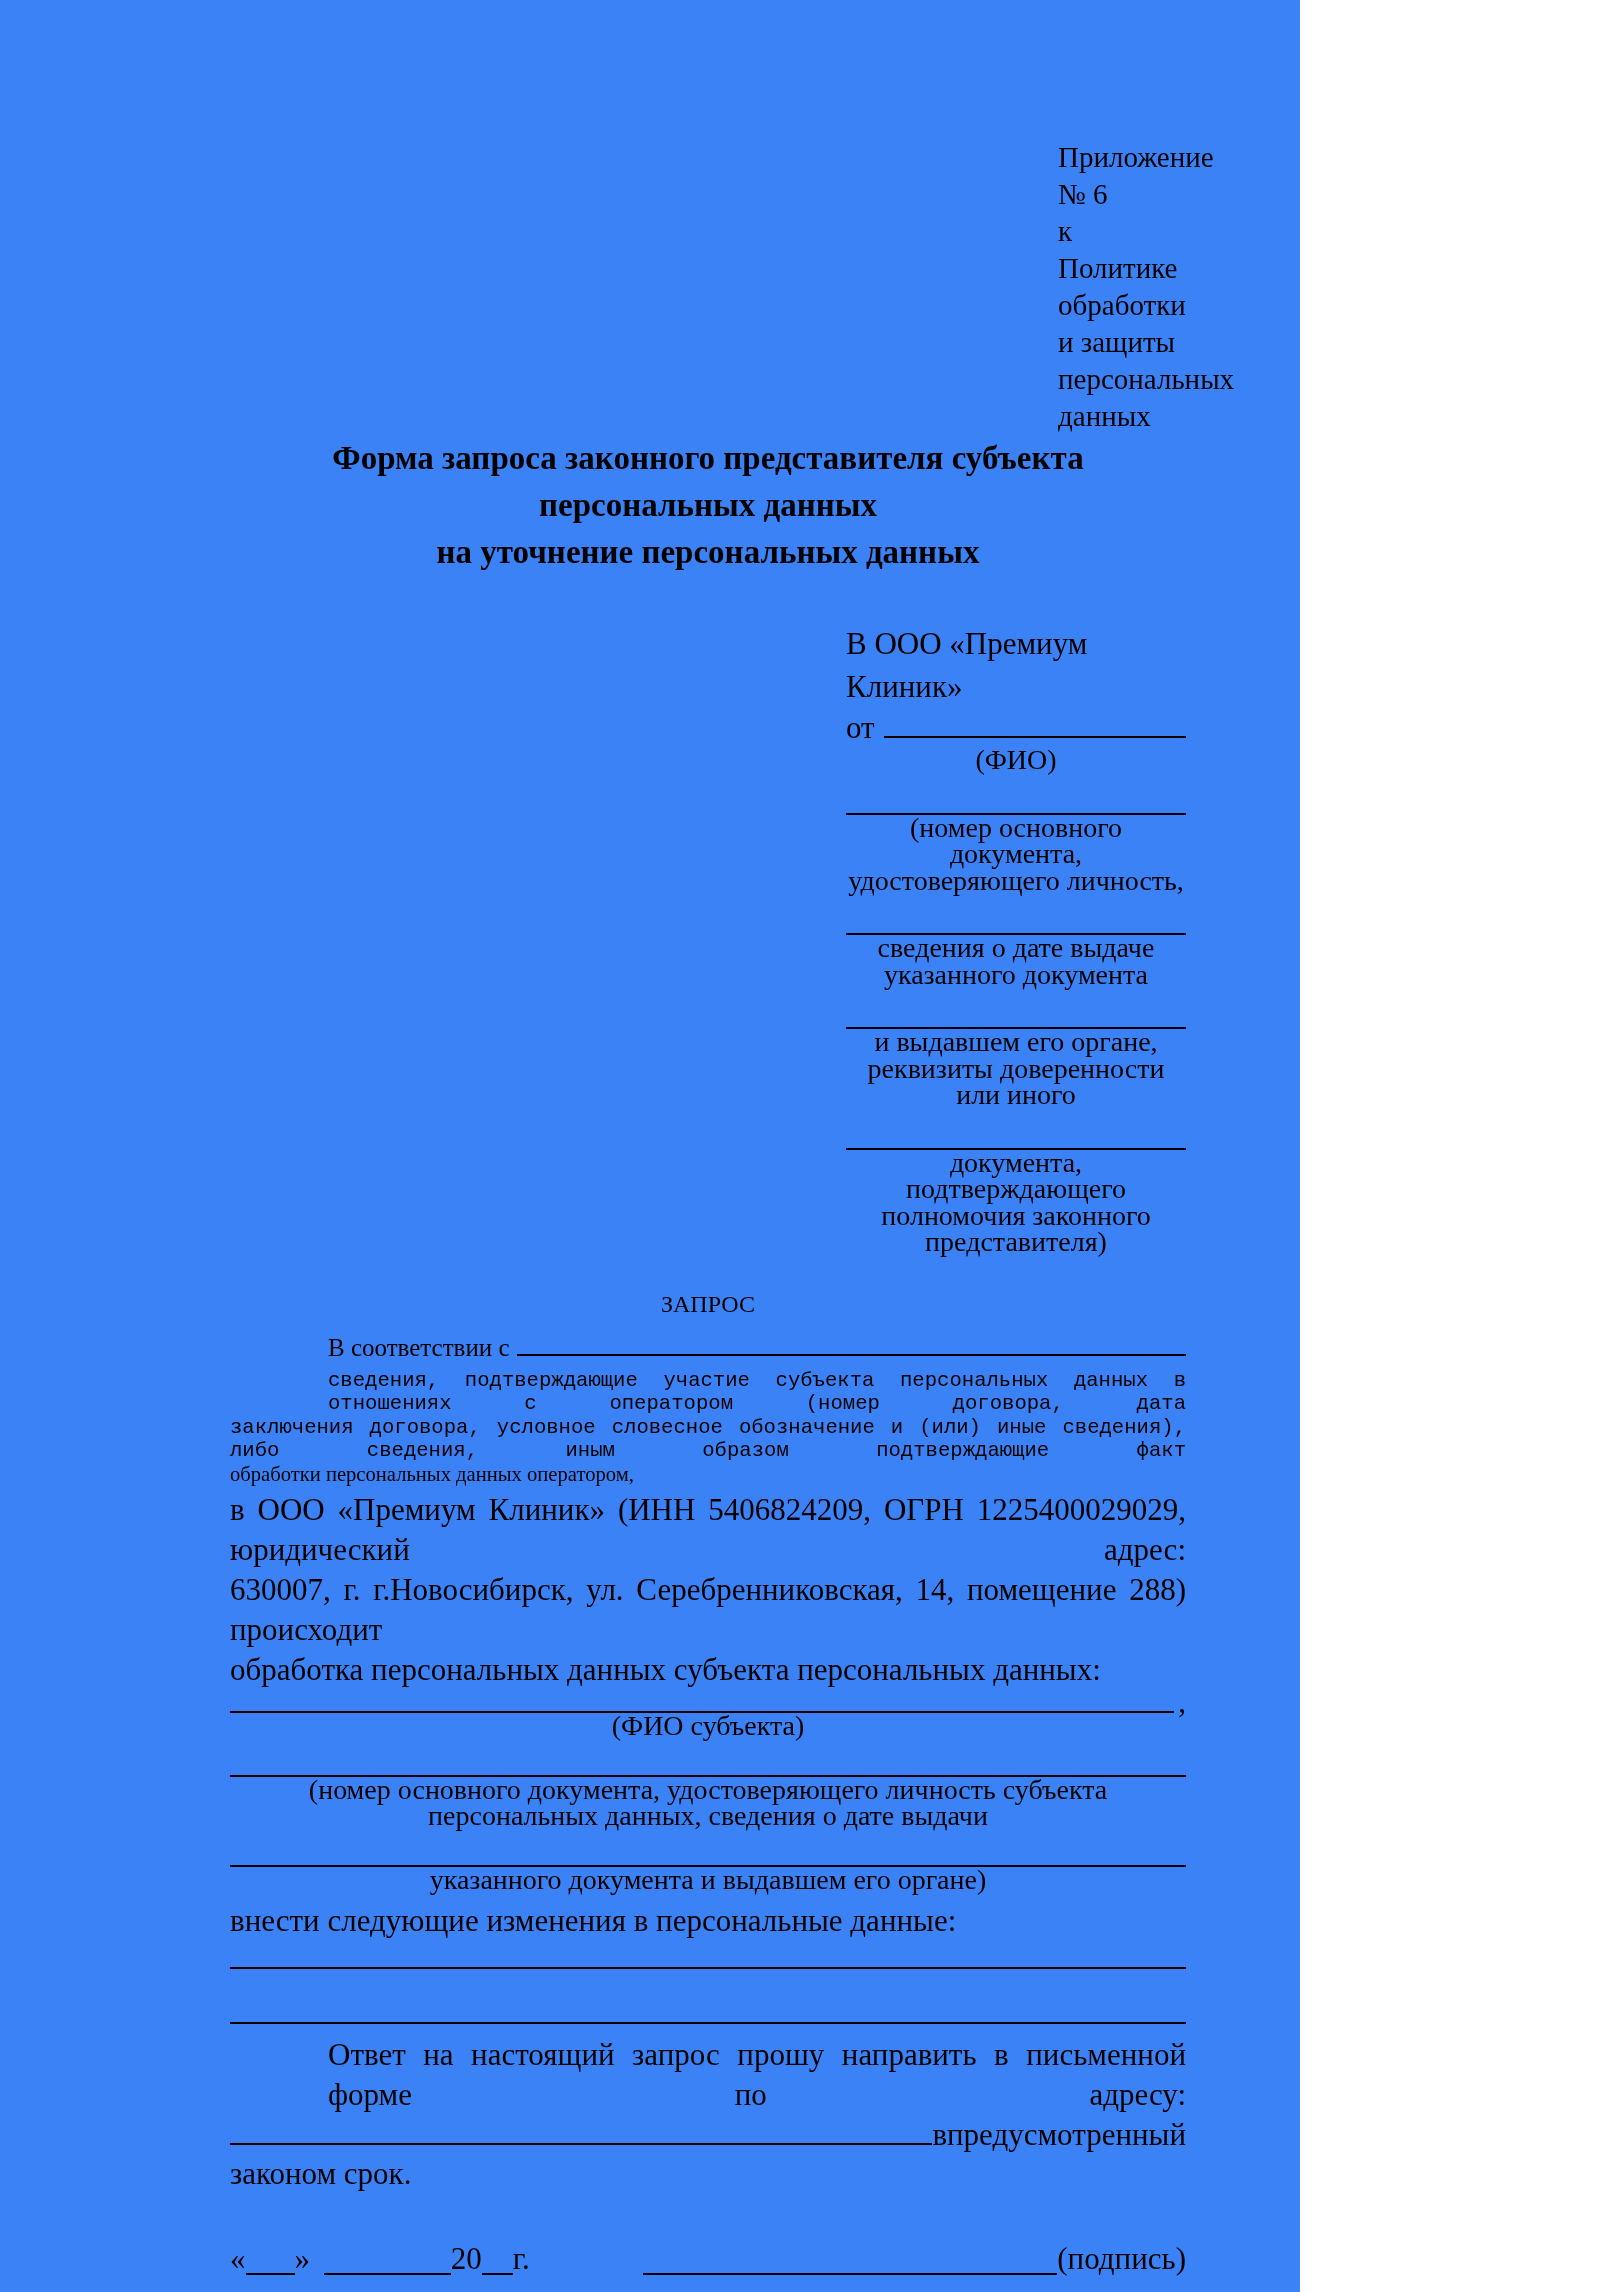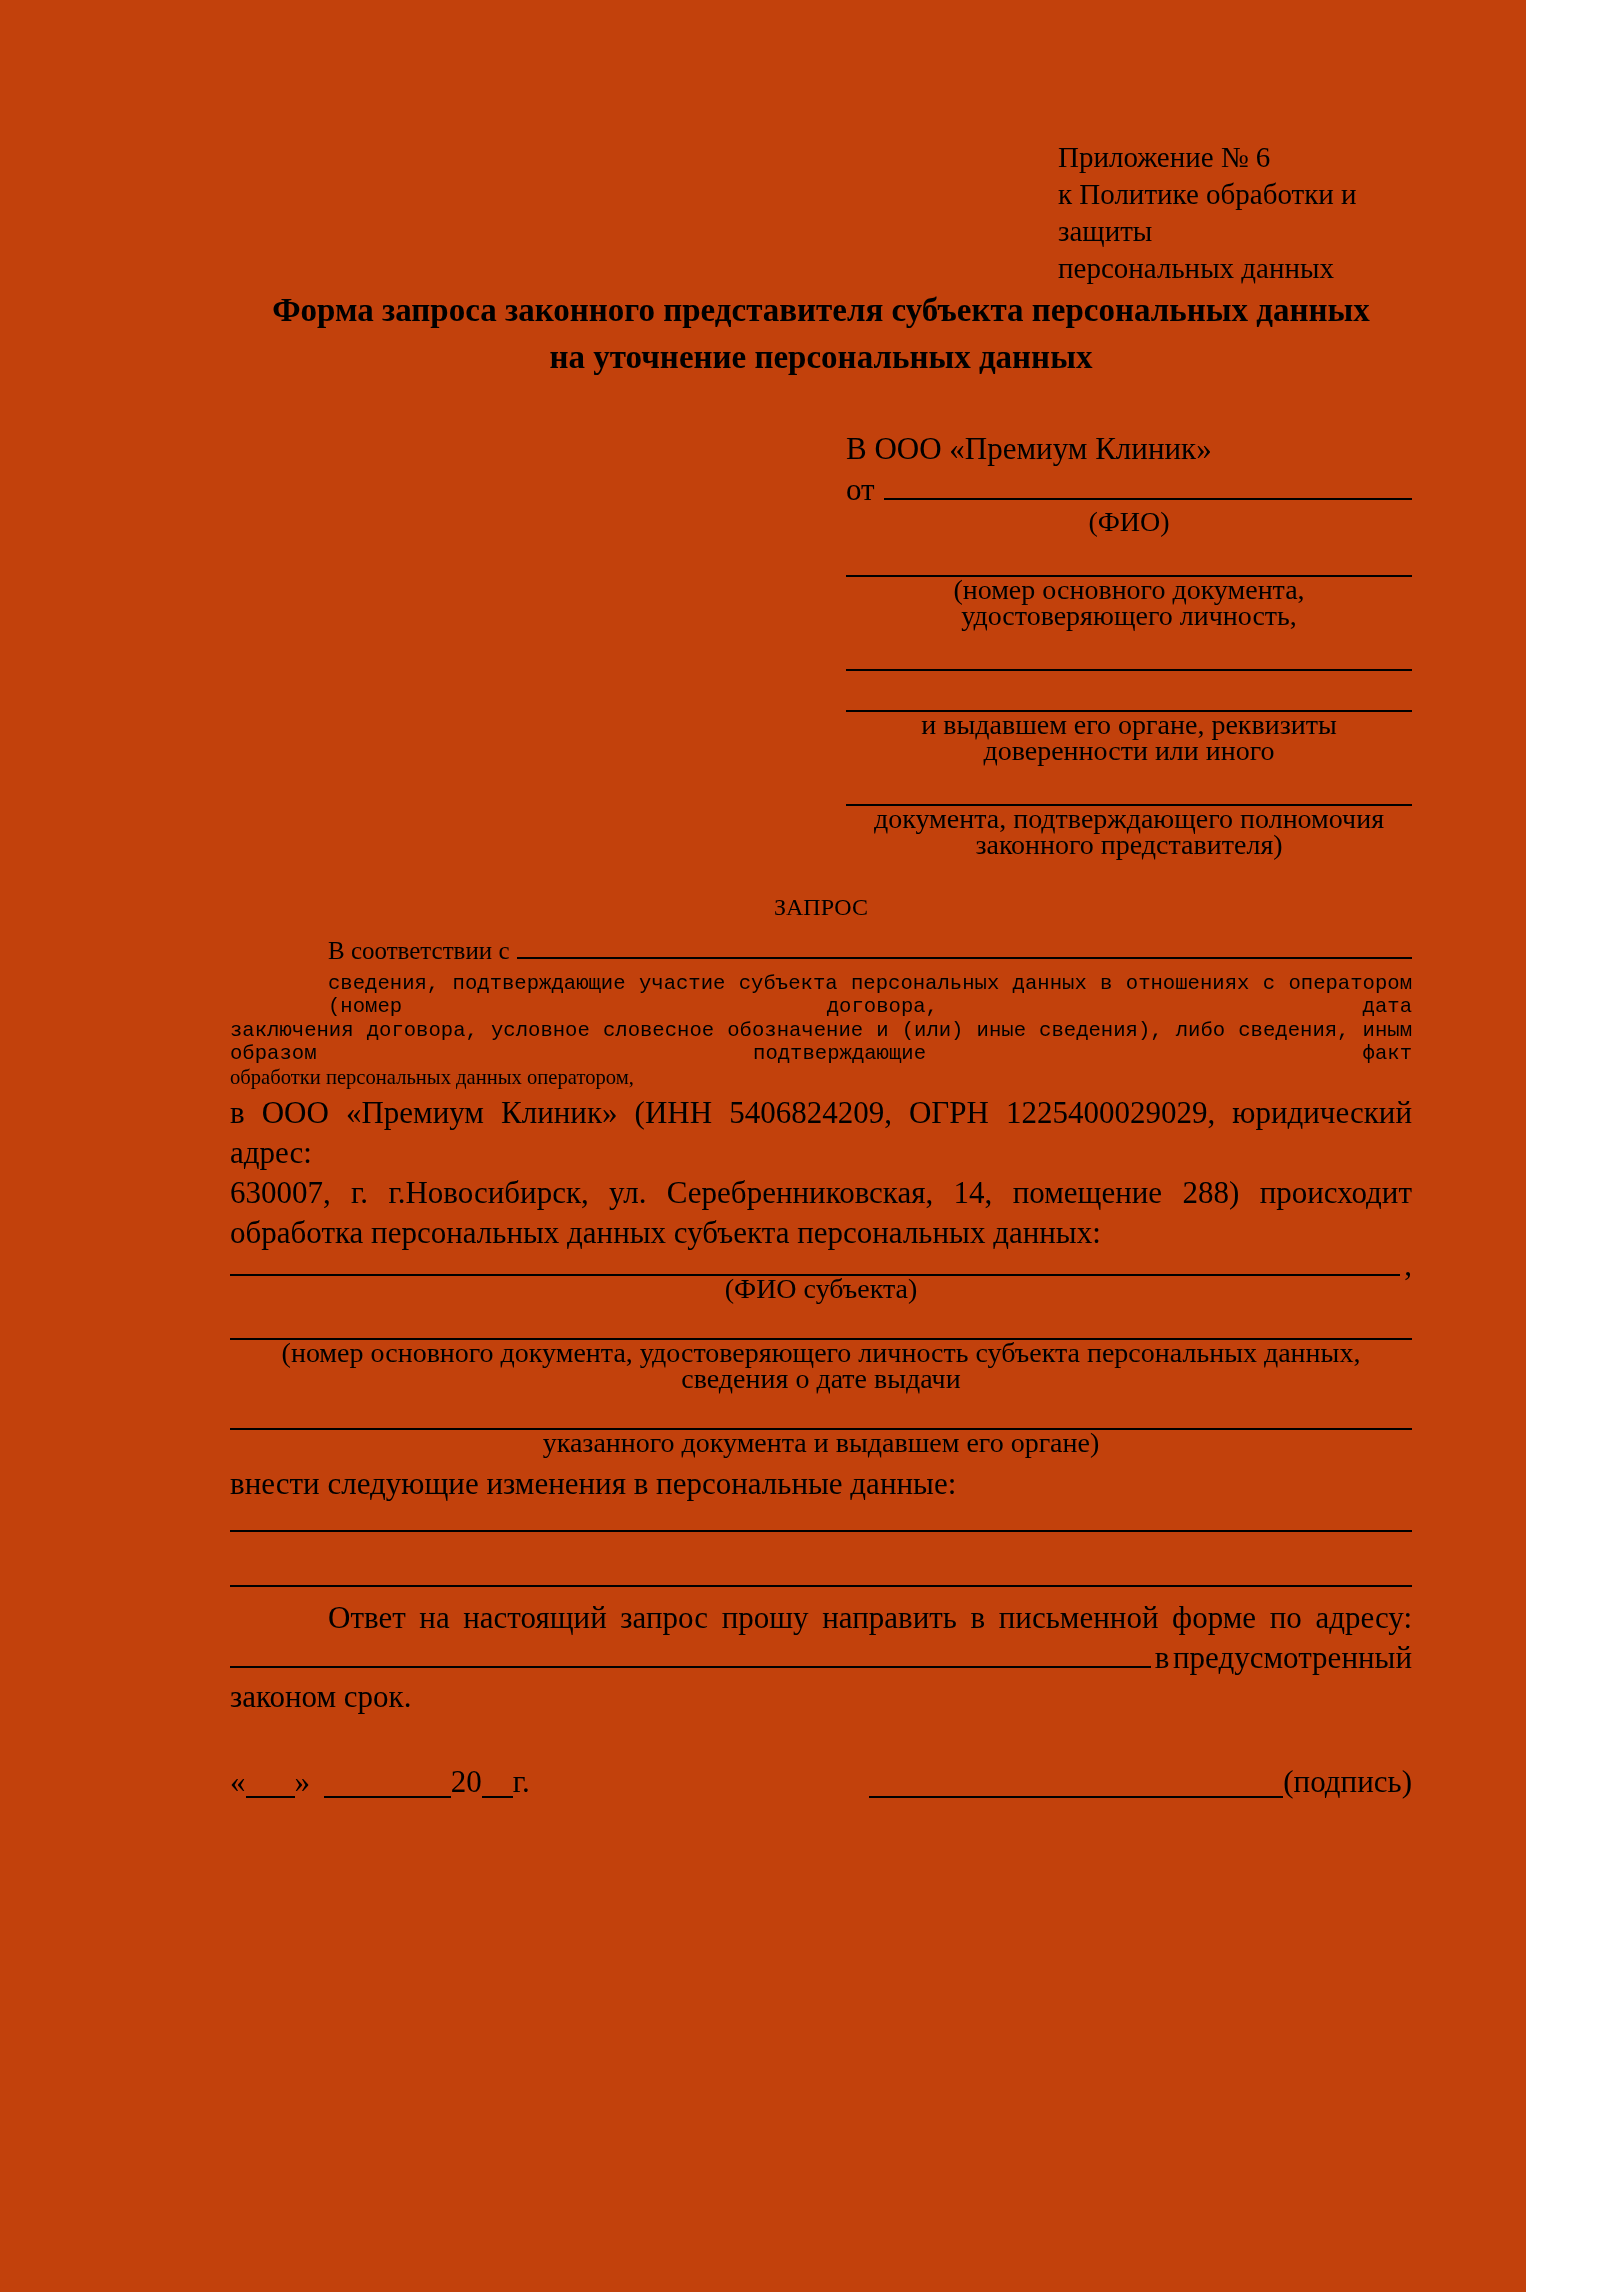--- a/index.html
+++ b/index.html
@@ -1,20 +1,20 @@
 <!DOCTYPE html>
 <html lang="ru"><head>
 <meta charset="utf-8">
 <style>
   html, body { margin: 0; padding: 0; background: #ffffff; }
   .page {
     position: relative;
-    width: 1526px;
+    width: 1300px;
     height: 2293px;
-    background: #c2410c;
+    background: #3b82f6;
     color: #000000;
     font-family: "Liberation Serif", "DejaVu Serif", serif;
     box-sizing: border-box;
     padding: 139px 114px 16px 230px;
     overflow: hidden;
   }
   
   .header-note { margin-left: 828px; font-size: 29px; line-height: 37px; }
   
   .doc-title { text-align: center; font-weight: bold; font-size: 33px; line-height: 47px; }
@@ -77,20 +77,21 @@
     <div class="flexrow addr-from">
       <span class="lbl">от</span>
       <span class="fill"></span>
     </div>
     <div class="caption">(ФИО)</div>
 
     <div class="blankline bl-40"></div>
     <div class="caption">(номер основного документа, удостоверяющего личность,</div>
 
     <div class="blankline bl-40"></div>
+    <div class="caption">сведения о дате выдаче указанного документа</div>
 
     <div class="blankline bl-40"></div>
     <div class="caption">и выдавшем его органе, реквизиты доверенности или иного</div>
 
     <div class="blankline bl-40"></div>
     <div class="caption">документа, подтверждающего полномочия законного представителя)</div>
   </div>
 
   <div class="request-heading">ЗАПРОС</div>
 

